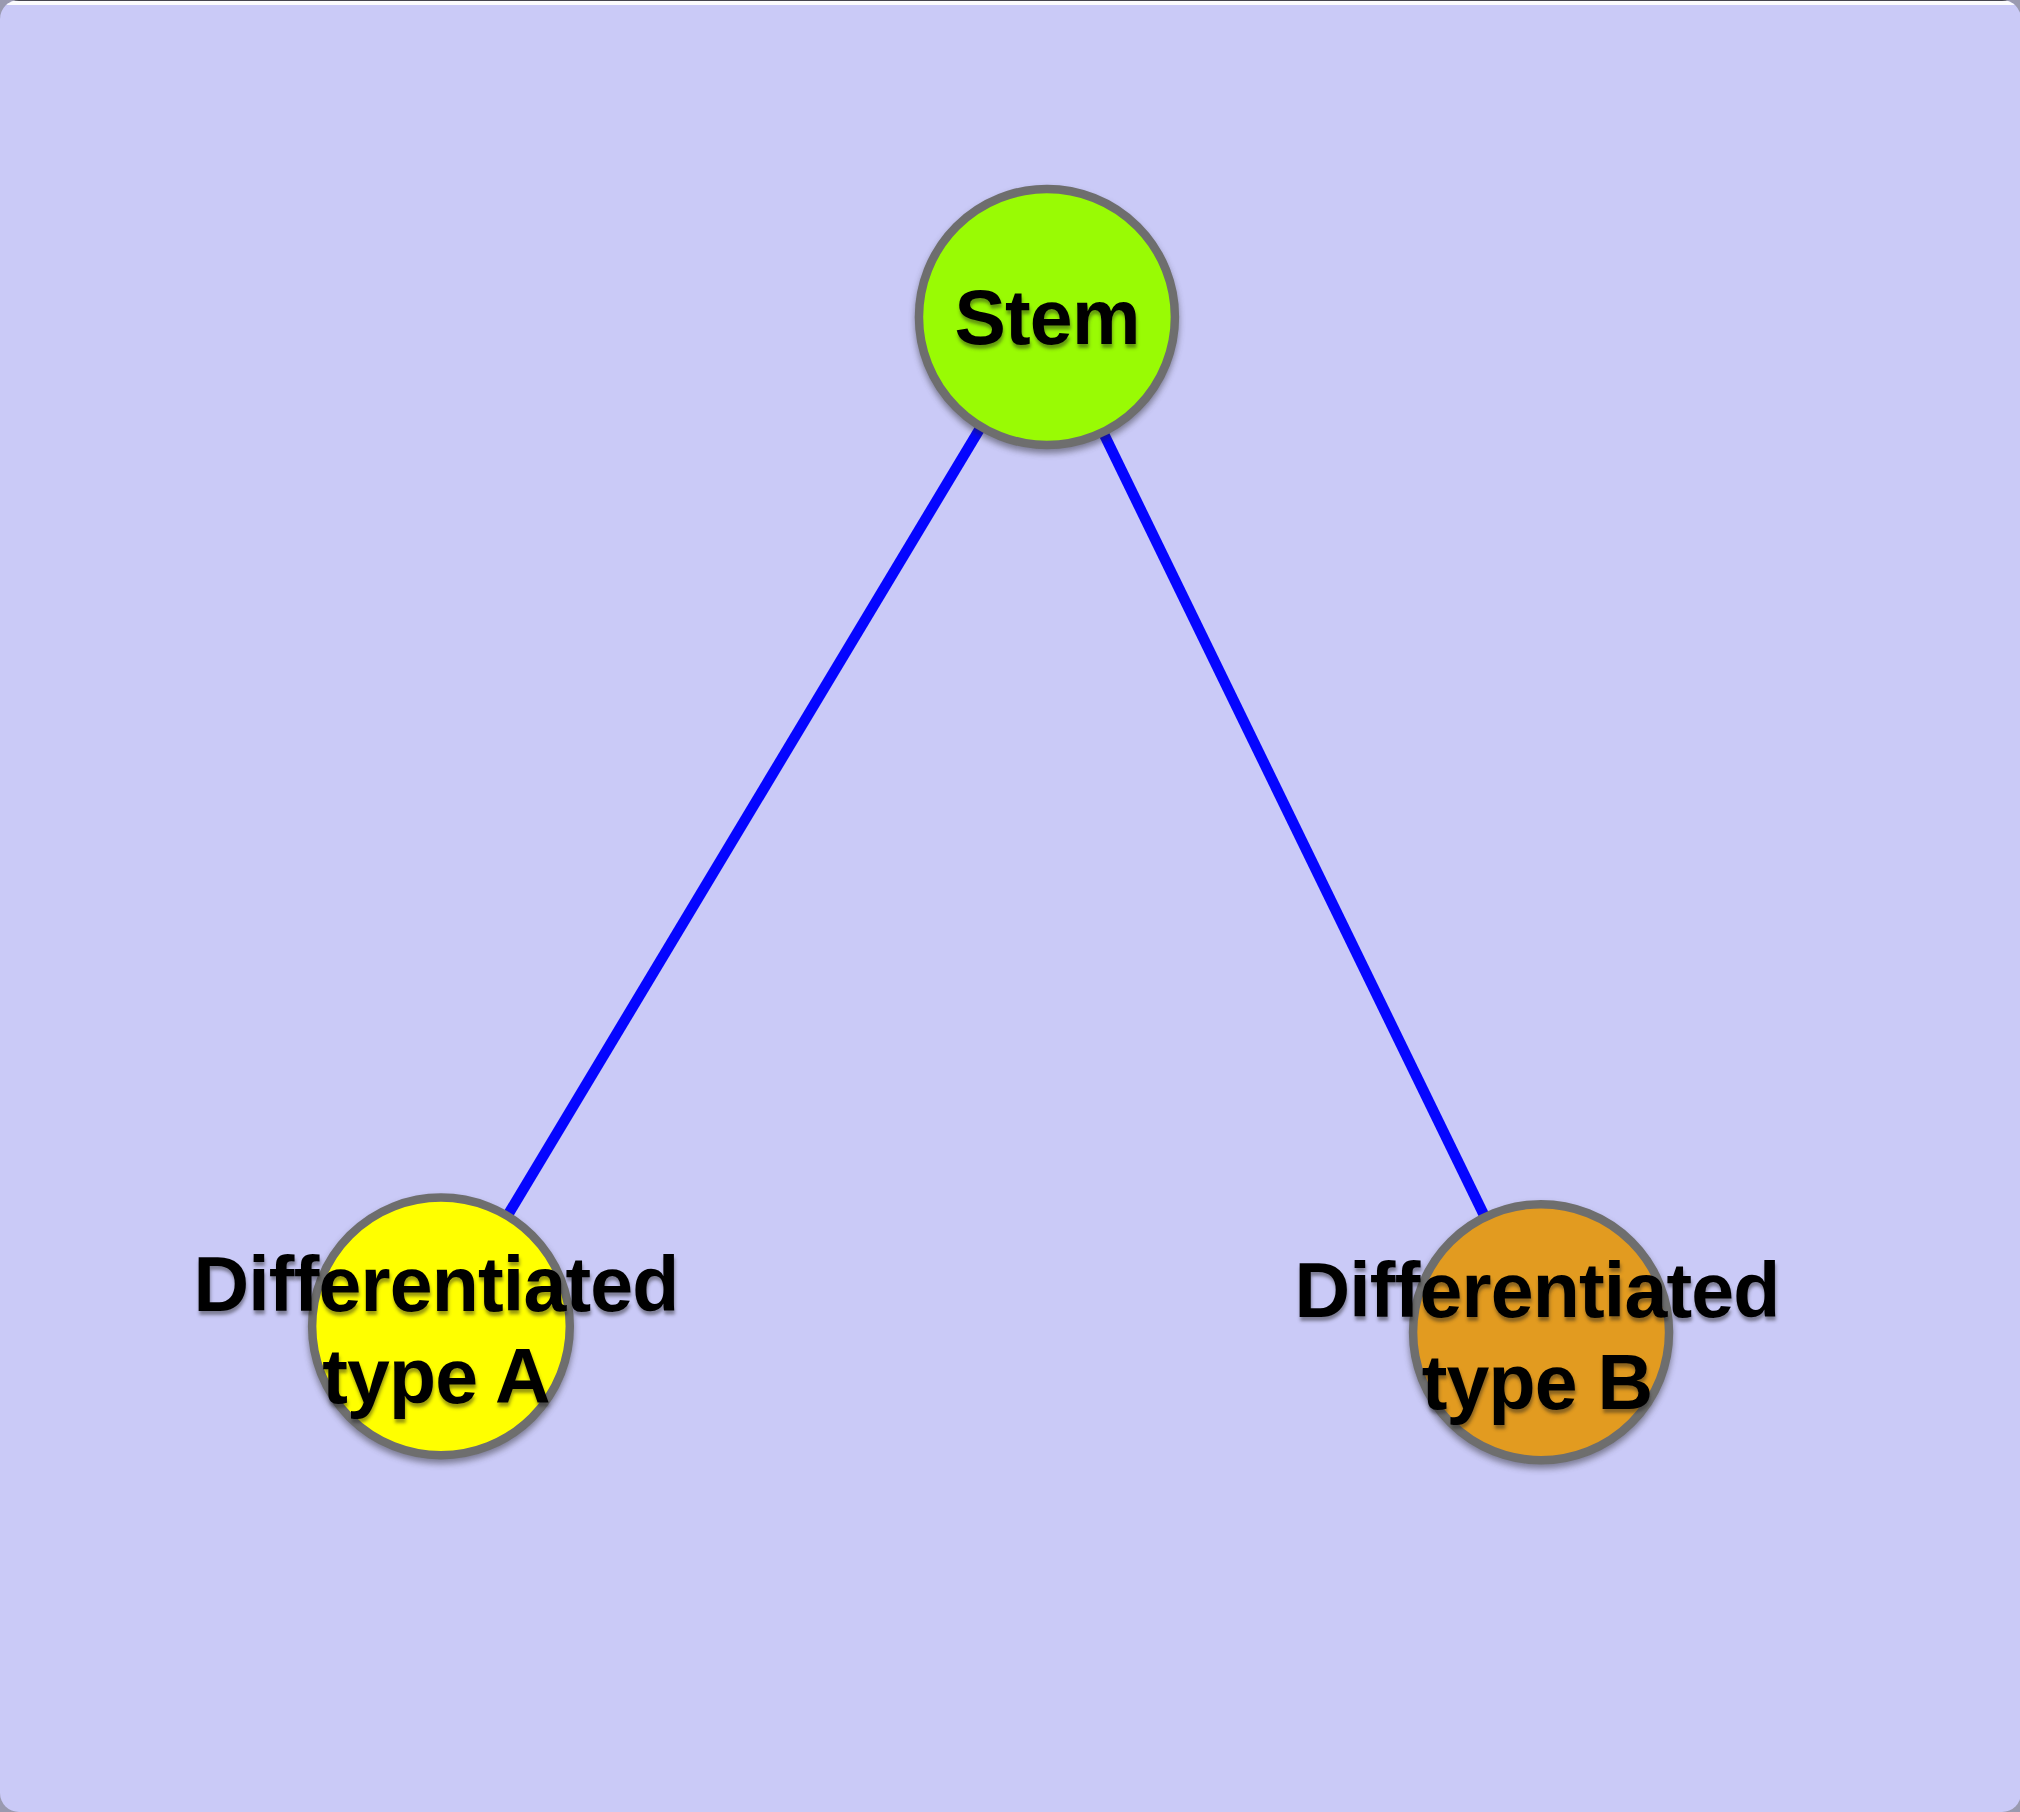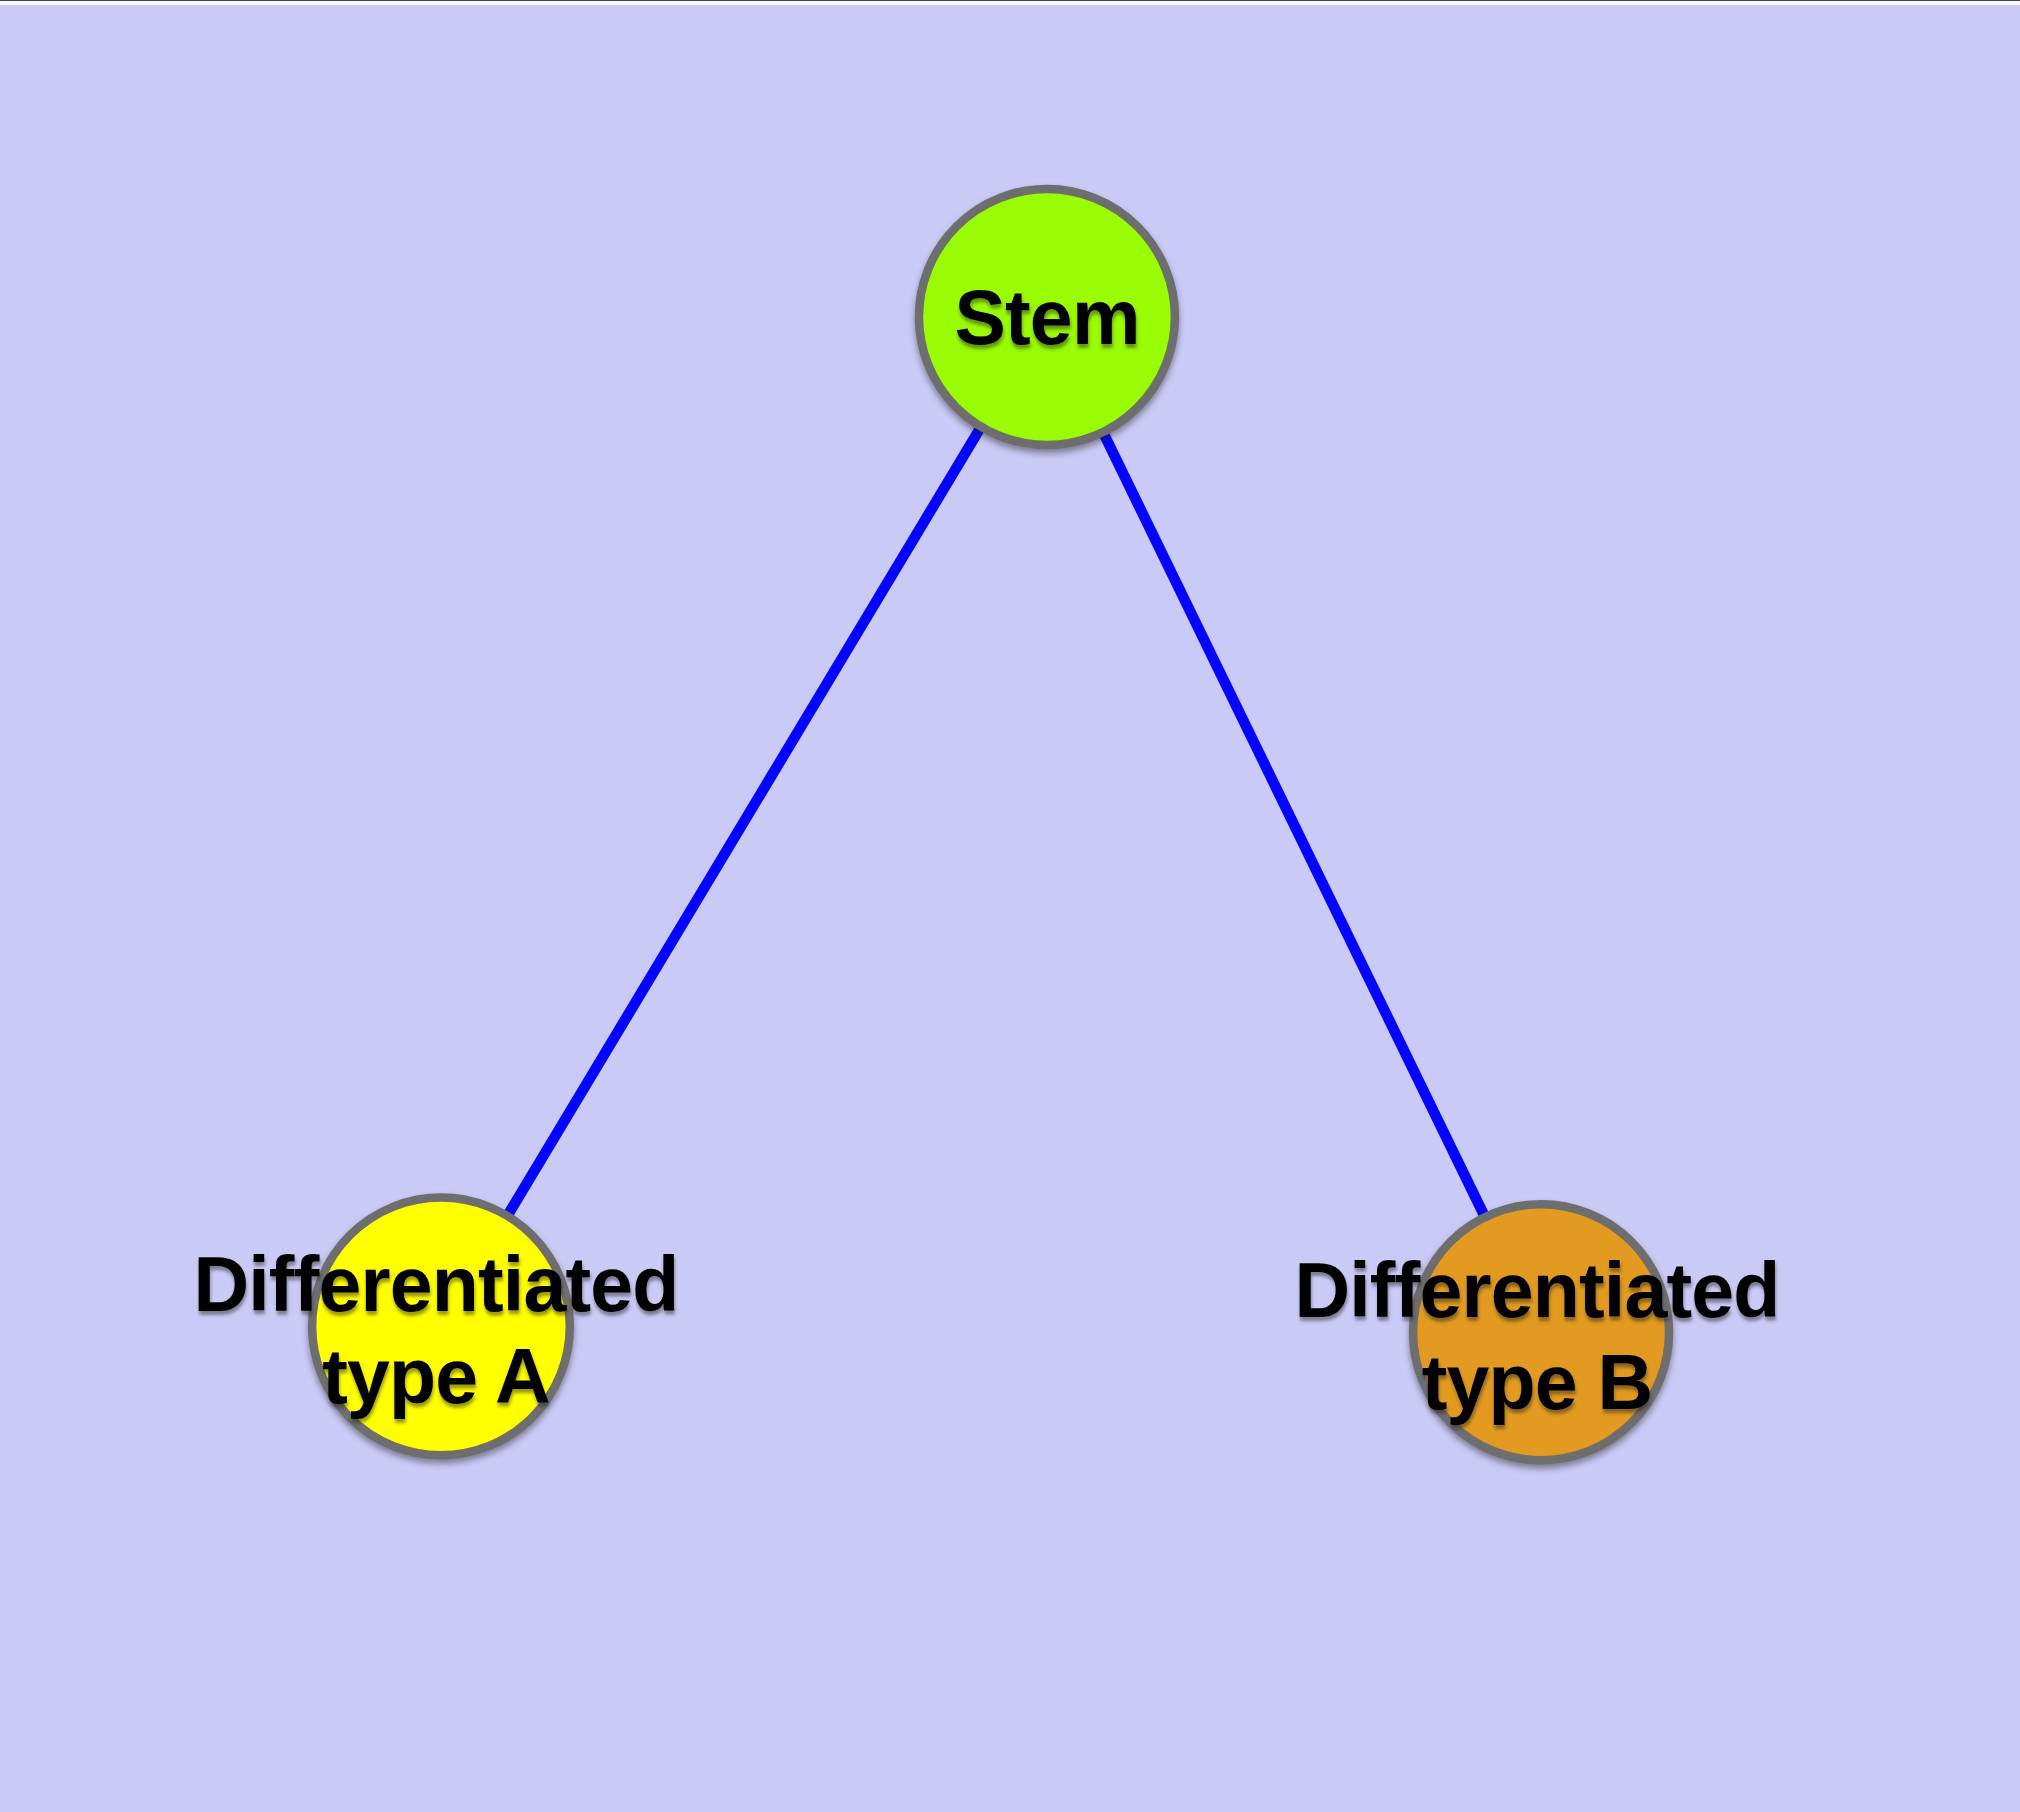--- a/index.html
+++ b/index.html
@@ -7,20 +7,21 @@
     padding: 0;
     background: #9a9ab0;
   }
   .canvas {
     position: relative;
     width: 2021px;
     height: 1812px;
     background: #CACAF7;
     overflow: hidden;
     font-family: "Liberation Sans", sans-serif;
+    border-radius: 19px;
   }
   .top-edge {
     position: absolute;
     top: 0; left: 0; right: 0;
     height: 4.2px;
     background: #fbfbfd;
     border-top: 1.7px solid #45454f;
     z-index: 5;
   }
   svg.graph {

